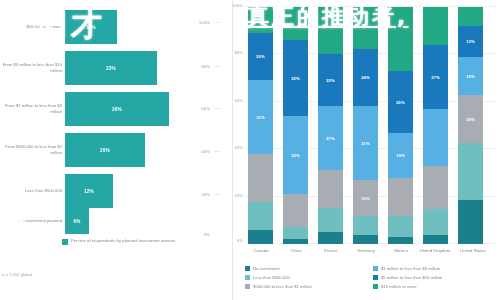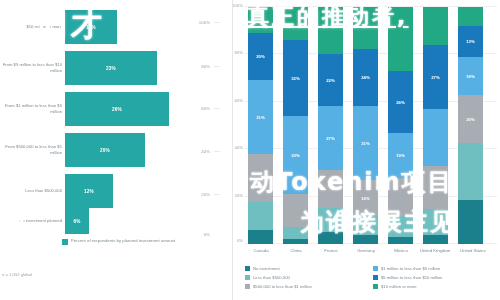--- a/index.html
+++ b/index.html
@@ -380,17 +380,15 @@
         <div class="lg-item">
           <div class="lg-sw" style="background:#22A884;"></div>
           <div class="lg-tx">$10 million or more</div>
         </div>
       </div>
     </div>
   </div>
 
   <div class="cn" id="cn-1">们才</div>
   <div class="cn" id="cn-2">真正的推动者,</div>
-  <div class="cn" id="cn-4">动Tokenim项目</div>
   <div class="cn" id="cn-5">宝</div>
-  <div class="cn" id="cn-6">为谁接展主见</div>
 
 </div>
 
 </body></html>

